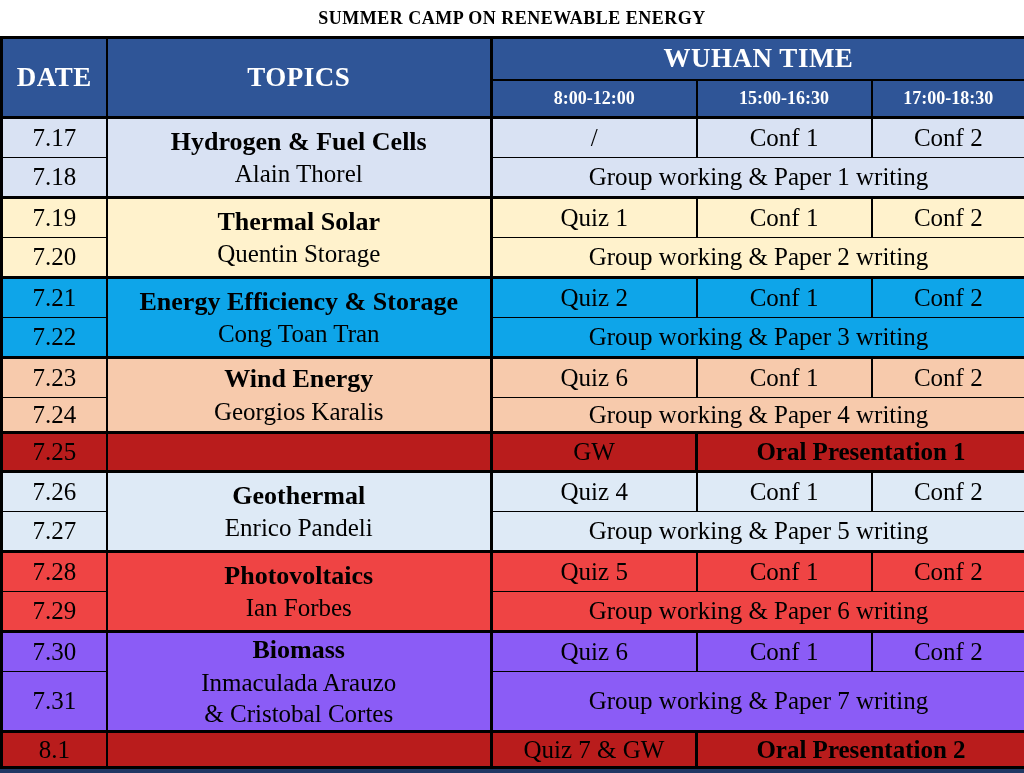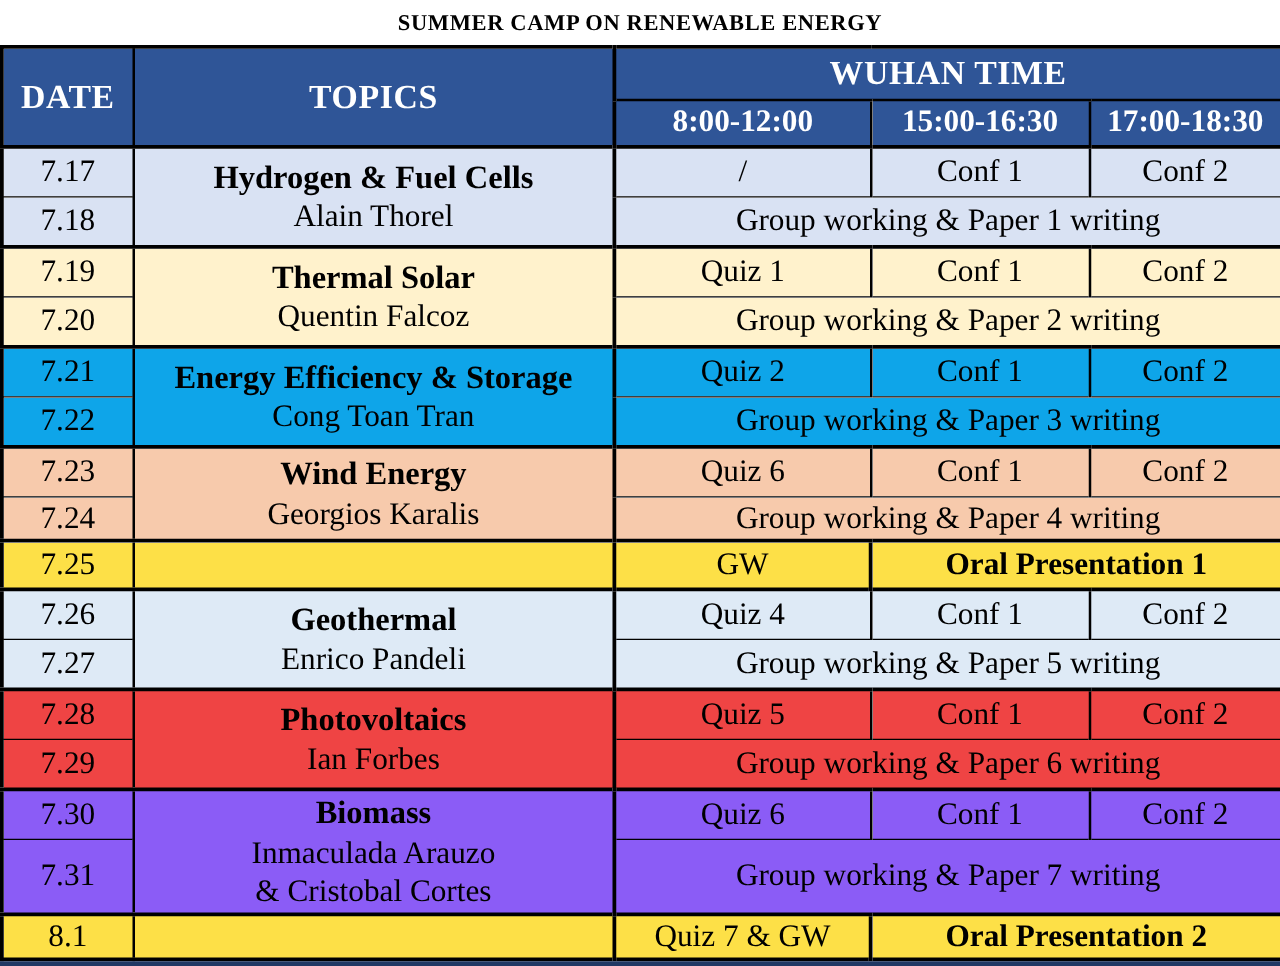--- a/index.html
+++ b/index.html
@@ -17,35 +17,35 @@
     border:3px solid #000;
   }
   td,th{
     text-align:center;vertical-align:middle;padding:0 2px;
     font-size:25px;font-weight:normal;overflow:hidden;
     border-top:2px solid #000;border-left:2px solid #000;
   }
   
   tr.hdr th{background:#2F5597;color:#fff;font-weight:bold;}
   th.big{font-size:27px;letter-spacing:.5px;}
-  th.time{font-size:25px;}
+  th.time{font-size:18px;}
   
   .v3{border-left-width:3px;}
   
   .thick-top td{border-top-width:3px;}
   .thin-top td{border-top-width:1px;}
   
   .g1{background:#D9E2F3;}
   .g2{background:#FFF2CC;}
   .g3{background:#0ea5e9;}
   .g4{background:#F7CAAC;}
   .g5{background:#DEEAF6;}
   .g6{background:#ef4444;}
   .g7{background:#8b5cf6;}
-  .gwhite{background:#fde047;}
+  .gwhite{background:#b91c1c;}
   .topic-line{font-weight:bold;font-size:26px;line-height:1.25;}
   .lect-line{font-size:25px;line-height:1.25;}
   .bold{font-weight:bold;text-align:center;}
   .bottom-strip{width:1024px;height:5px;background:#203864;}
 </style>
 </head>
 <body>
 
 <div class="title">SUMMER CAMP ON RENEWABLE ENERGY</div>
 
@@ -82,21 +82,21 @@
   </tr>
   <tr class="g1 thin-top" style="height:40px">
     <td>7.18</td>
     <td colspan="3" class="v3">Group working &amp; Paper 1 writing</td>
   </tr>
 
   <tr class="g2 thick-top" style="height:40px">
     <td>7.19</td>
     <td rowspan="2">
       <div class="topic-line">Thermal Solar</div>
-      <div class="lect-line">Quentin Falcoz</div>
+      <div class="lect-line">Quentin Storage</div>
     </td>
     <td class="v3">Quiz 1</td>
     <td>Conf 1</td>
     <td>Conf 2</td>
   </tr>
   <tr class="g2 thin-top" style="height:40px">
     <td>7.20</td>
     <td colspan="3" class="v3">Group working &amp; Paper 2 writing</td>
   </tr>
 

